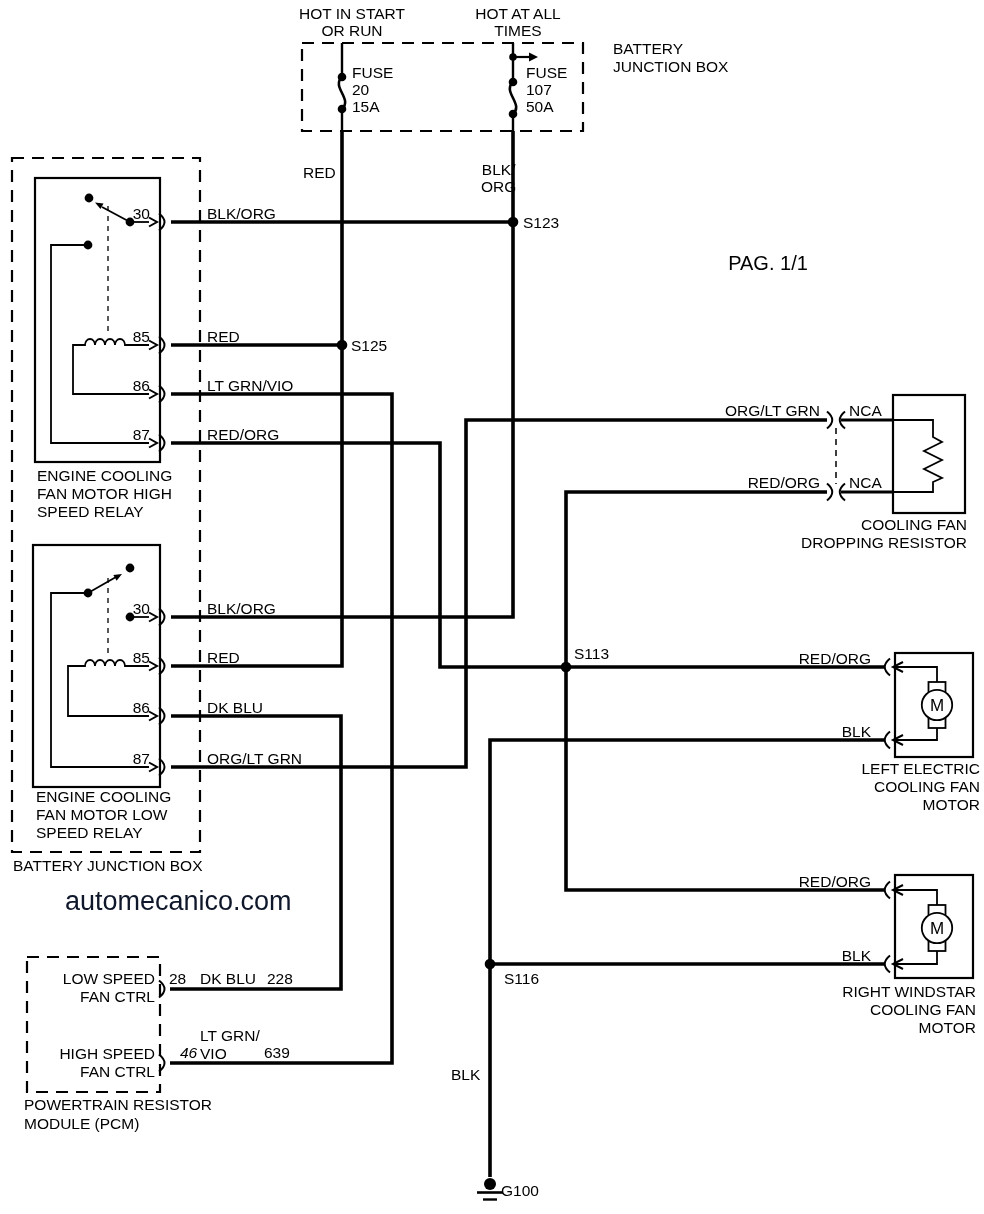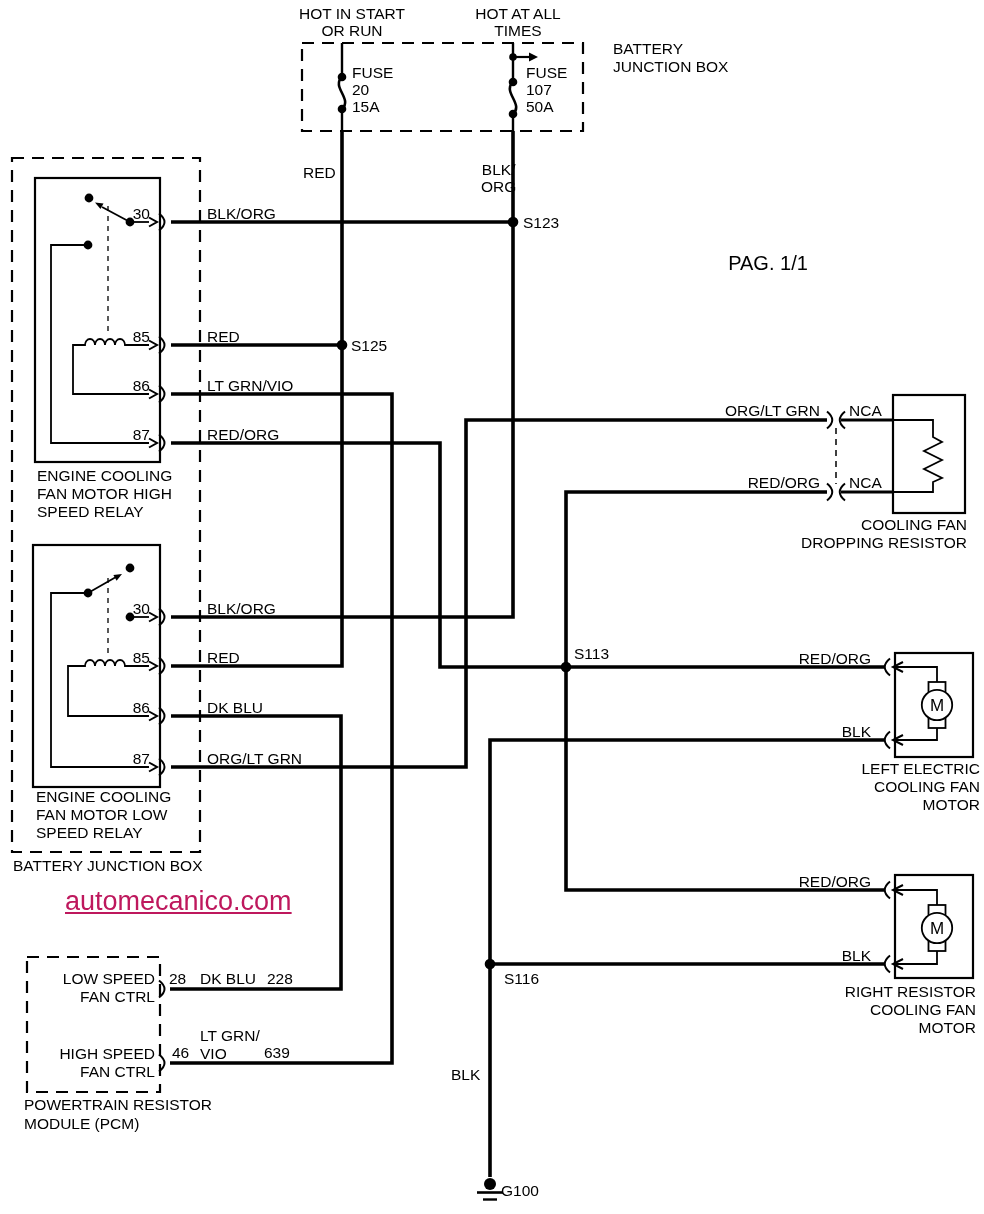--- a/index.html
+++ b/index.html
@@ -6,21 +6,21 @@
   #canvas{position:relative;width:984px;height:1214px;background:#fff;overflow:hidden;
           font-family:"Liberation Sans","DejaVu Sans",sans-serif;color:#000;}
   #wires-svg{position:absolute;left:0;top:0;}
   .lbl{position:absolute;font-size:15.5px;line-height:1.12;white-space:nowrap;color:#000;}
   .ctr{transform:translateX(-50%);text-align:center;}
   .rt{text-align:right;}
   .lh17{line-height:17px;}
   .lh18{line-height:18px;}
   .lh19{line-height:19px;}
   .title{font-size:20px;line-height:27px;}
-  .wm{font-size:27px;color:#be185d;text-decoration:underline;}
+  .wm{font-size:27px;color:#0f172a;}
   text{font-family:"Liberation Sans","DejaVu Sans",sans-serif;}
 </style>
 </head>
 <body>
 
 <div id="canvas">
 
 <svg id="wires-svg" width="984" height="1214" viewBox="0 0 984 1214">
 
   <g stroke="#000" fill="none" stroke-width="2.2" stroke-dasharray="12,8">
@@ -218,21 +218,21 @@
   <div>LOW SPEED</div>
   <div>FAN CTRL</div>
 </div>
 <div class="lbl" style="left:169px;top:970px;">28</div>
 <div class="lbl" style="left:200px;top:970px;">DK BLU</div>
 <div class="lbl" style="left:267px;top:970px;">228</div>
 <div class="lbl rt lh18" style="right:829px;top:1045px;">
   <div>HIGH SPEED</div>
   <div>FAN CTRL</div>
 </div>
-<div class="lbl" style="left:172px;top:1044px;">46</div>
+<div class="lbl" style="left:180px;top:1044px;font-style:italic;">46</div>
 <div class="lbl lh18" style="left:200px;top:1027px;">
   <div>LT GRN/</div>
   <div>VIO</div>
 </div>
 <div class="lbl" style="left:264px;top:1044px;">639</div>
 <div class="lbl lh19" style="left:24px;top:1095px;">
   <div>POWERTRAIN RESISTOR</div>
   <div>MODULE (PCM)</div>
 </div>
 
@@ -249,21 +249,21 @@
 <div class="lbl rt" style="right:113px;top:723px;">BLK</div>
 <div class="lbl rt lh18" style="right:4px;top:760px;">
   <div>LEFT ELECTRIC</div>
   <div>COOLING FAN</div>
   <div>MOTOR</div>
 </div>
 
 <div class="lbl rt" style="right:113px;top:873px;">RED/ORG</div>
 <div class="lbl rt" style="right:113px;top:947px;">BLK</div>
 <div class="lbl rt lh18" style="right:8px;top:983px;">
-  <div>RIGHT RESISTOR</div>
+  <div>RIGHT WINDSTAR</div>
   <div>COOLING FAN</div>
   <div>MOTOR</div>
 </div>
 
 <div class="lbl" style="left:451px;top:1066px;">BLK</div>
 <div class="lbl" style="left:501px;top:1182px;">G100</div>
 
 </div>
 
 </body></html>

